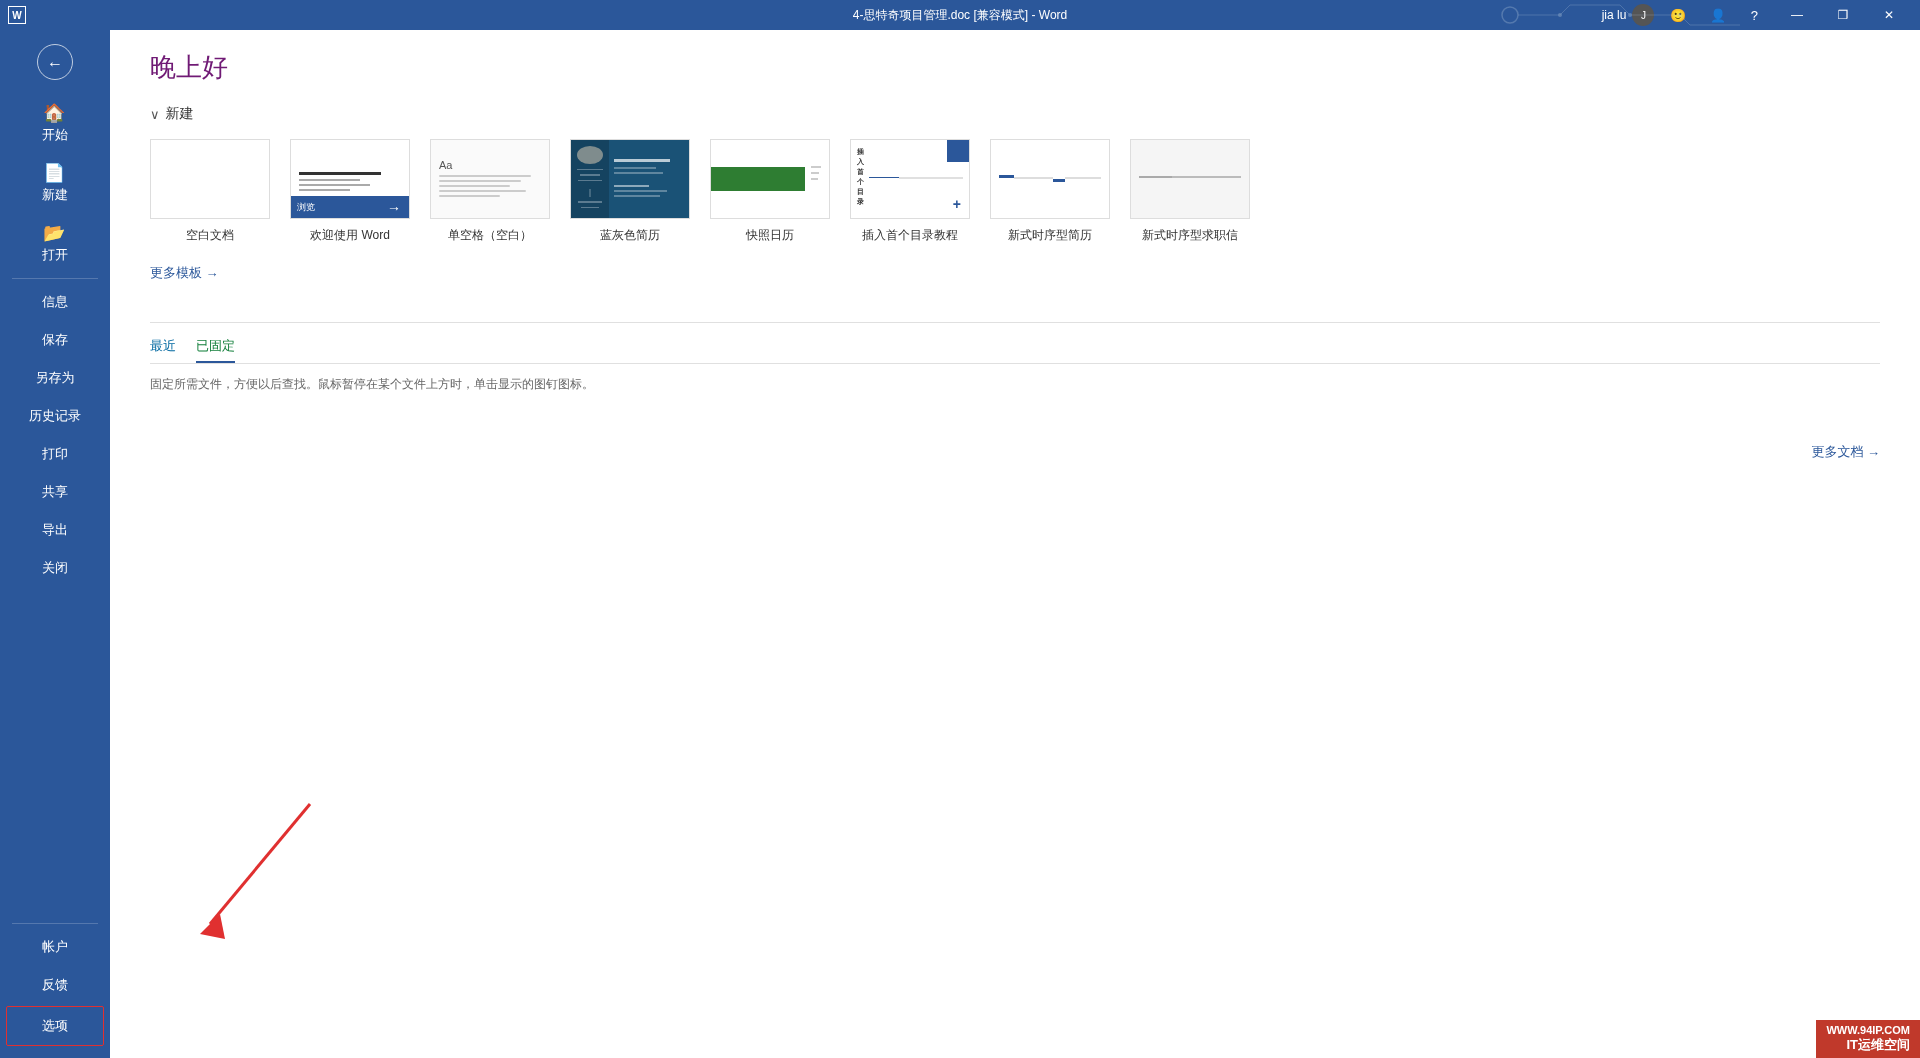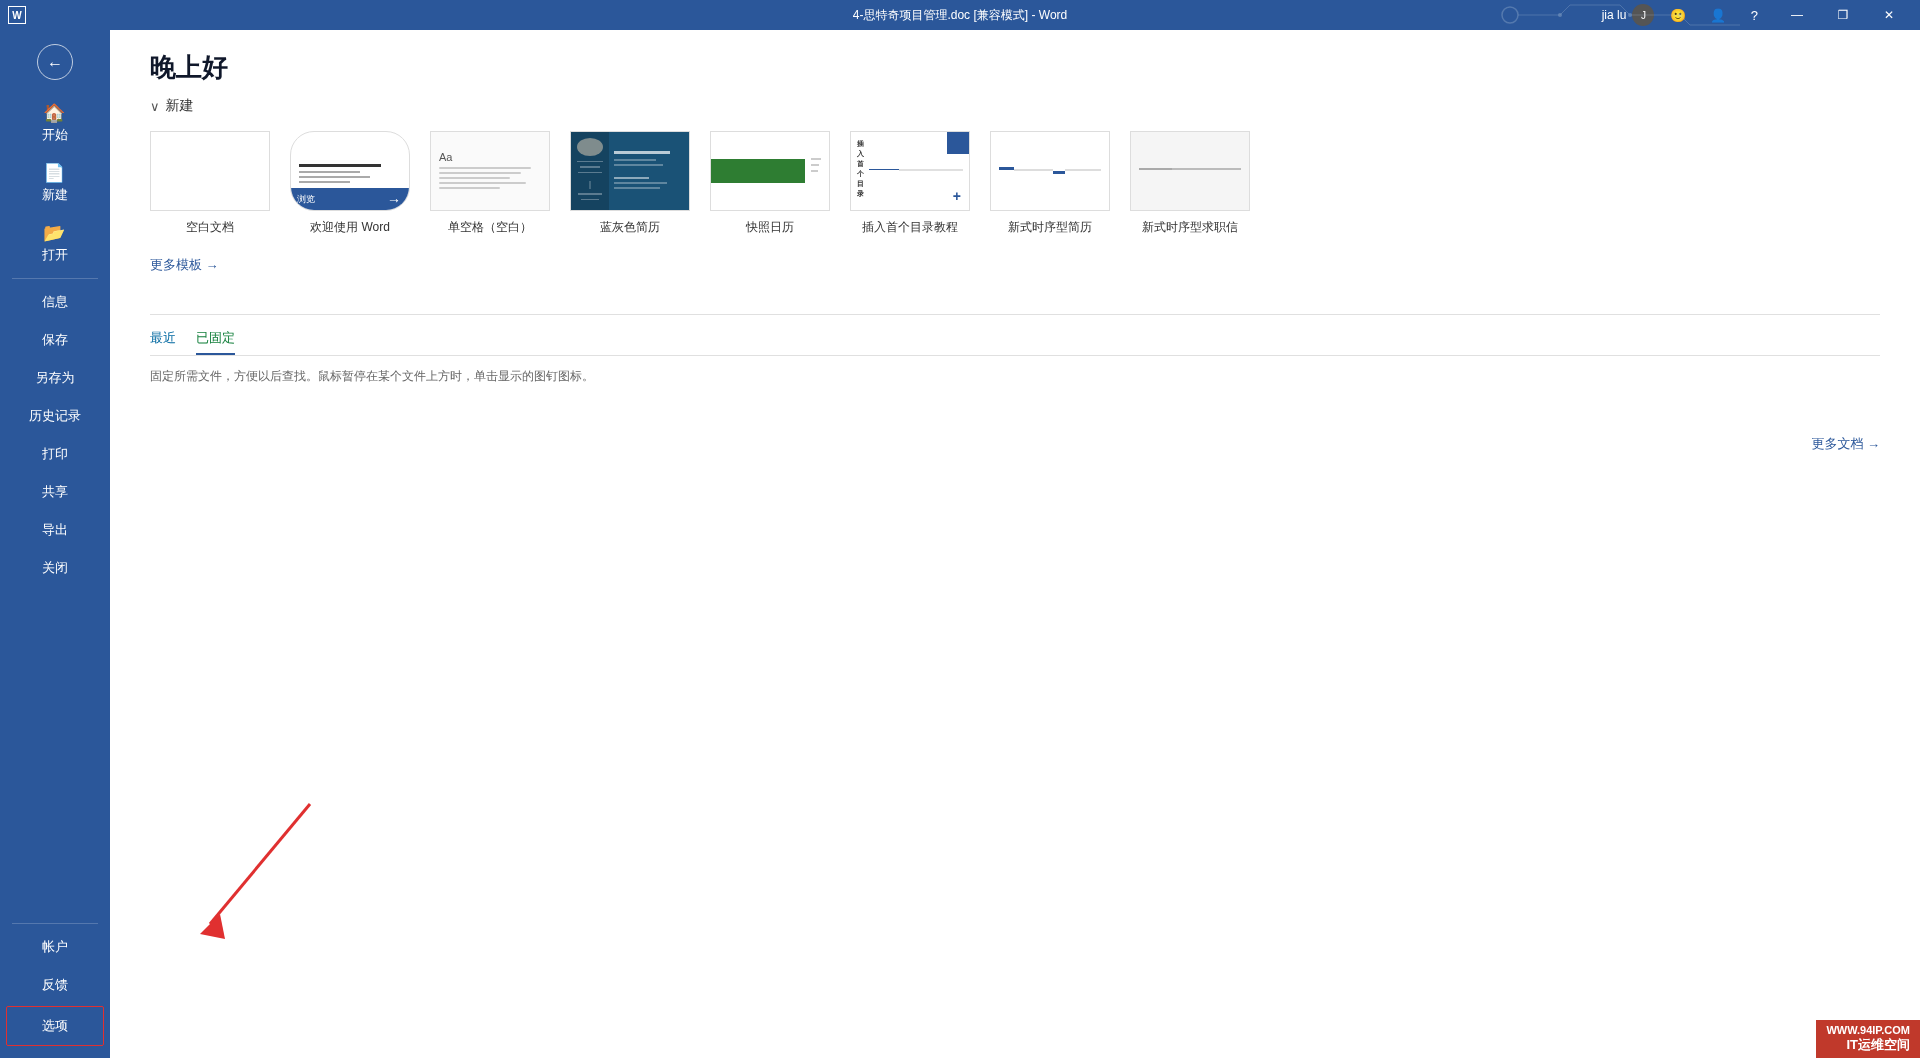--- a/index.html
+++ b/index.html
@@ -74,21 +74,21 @@
       border: 1.5px solid #e03030; border-radius: 2px; margin: 2px 6px;
     }
 
     
     .content {
       flex: 1; background: #fff; overflow-y: auto; padding: 20px 40px;
       position: relative;
     }
 
     .greeting {
-      font-size: 26px; font-weight: 700; color: #0f172a; margin-bottom: 12px;
+      font-size: 26px; font-weight: 400; color: #701a75; margin-bottom: 20px;
     }
 
     
     .section-header {
       display: flex; align-items: center; gap: 6px; margin-bottom: 16px;
     }
     .section-toggle {
       cursor: pointer; color: #555; font-size: 13px;
     }
     .section-title {
@@ -108,21 +108,21 @@
       display: flex; align-items: center; justify-content: center;
       overflow: hidden; position: relative;
     }
     .template-label {
       font-size: 12px; color: #333; text-align: center; max-width: 120px;
     }
 
     
     .thumb-blank { background: #fff; }
     
-    .thumb-welcome { background: #fff; border-radius: 24px; }
+    .thumb-welcome { background: #fff; }
     .welcome-blue-bar { position: absolute; bottom: 0; left: 0; right: 0; height: 22px; background: #2b579a; }
     .welcome-arrow { position: absolute; bottom: 4px; right: 8px; color: #fff; font-size: 14px; }
     
     .thumb-single { background: #fafafa; padding: 5px; }
     .single-aa { font-size: 11px; color: #555; }
     .single-lines { margin-top: 4px; }
     .single-line { height: 2px; background: #ccc; margin-bottom: 3px; border-radius: 1px; }
 
     
     .more-link {

